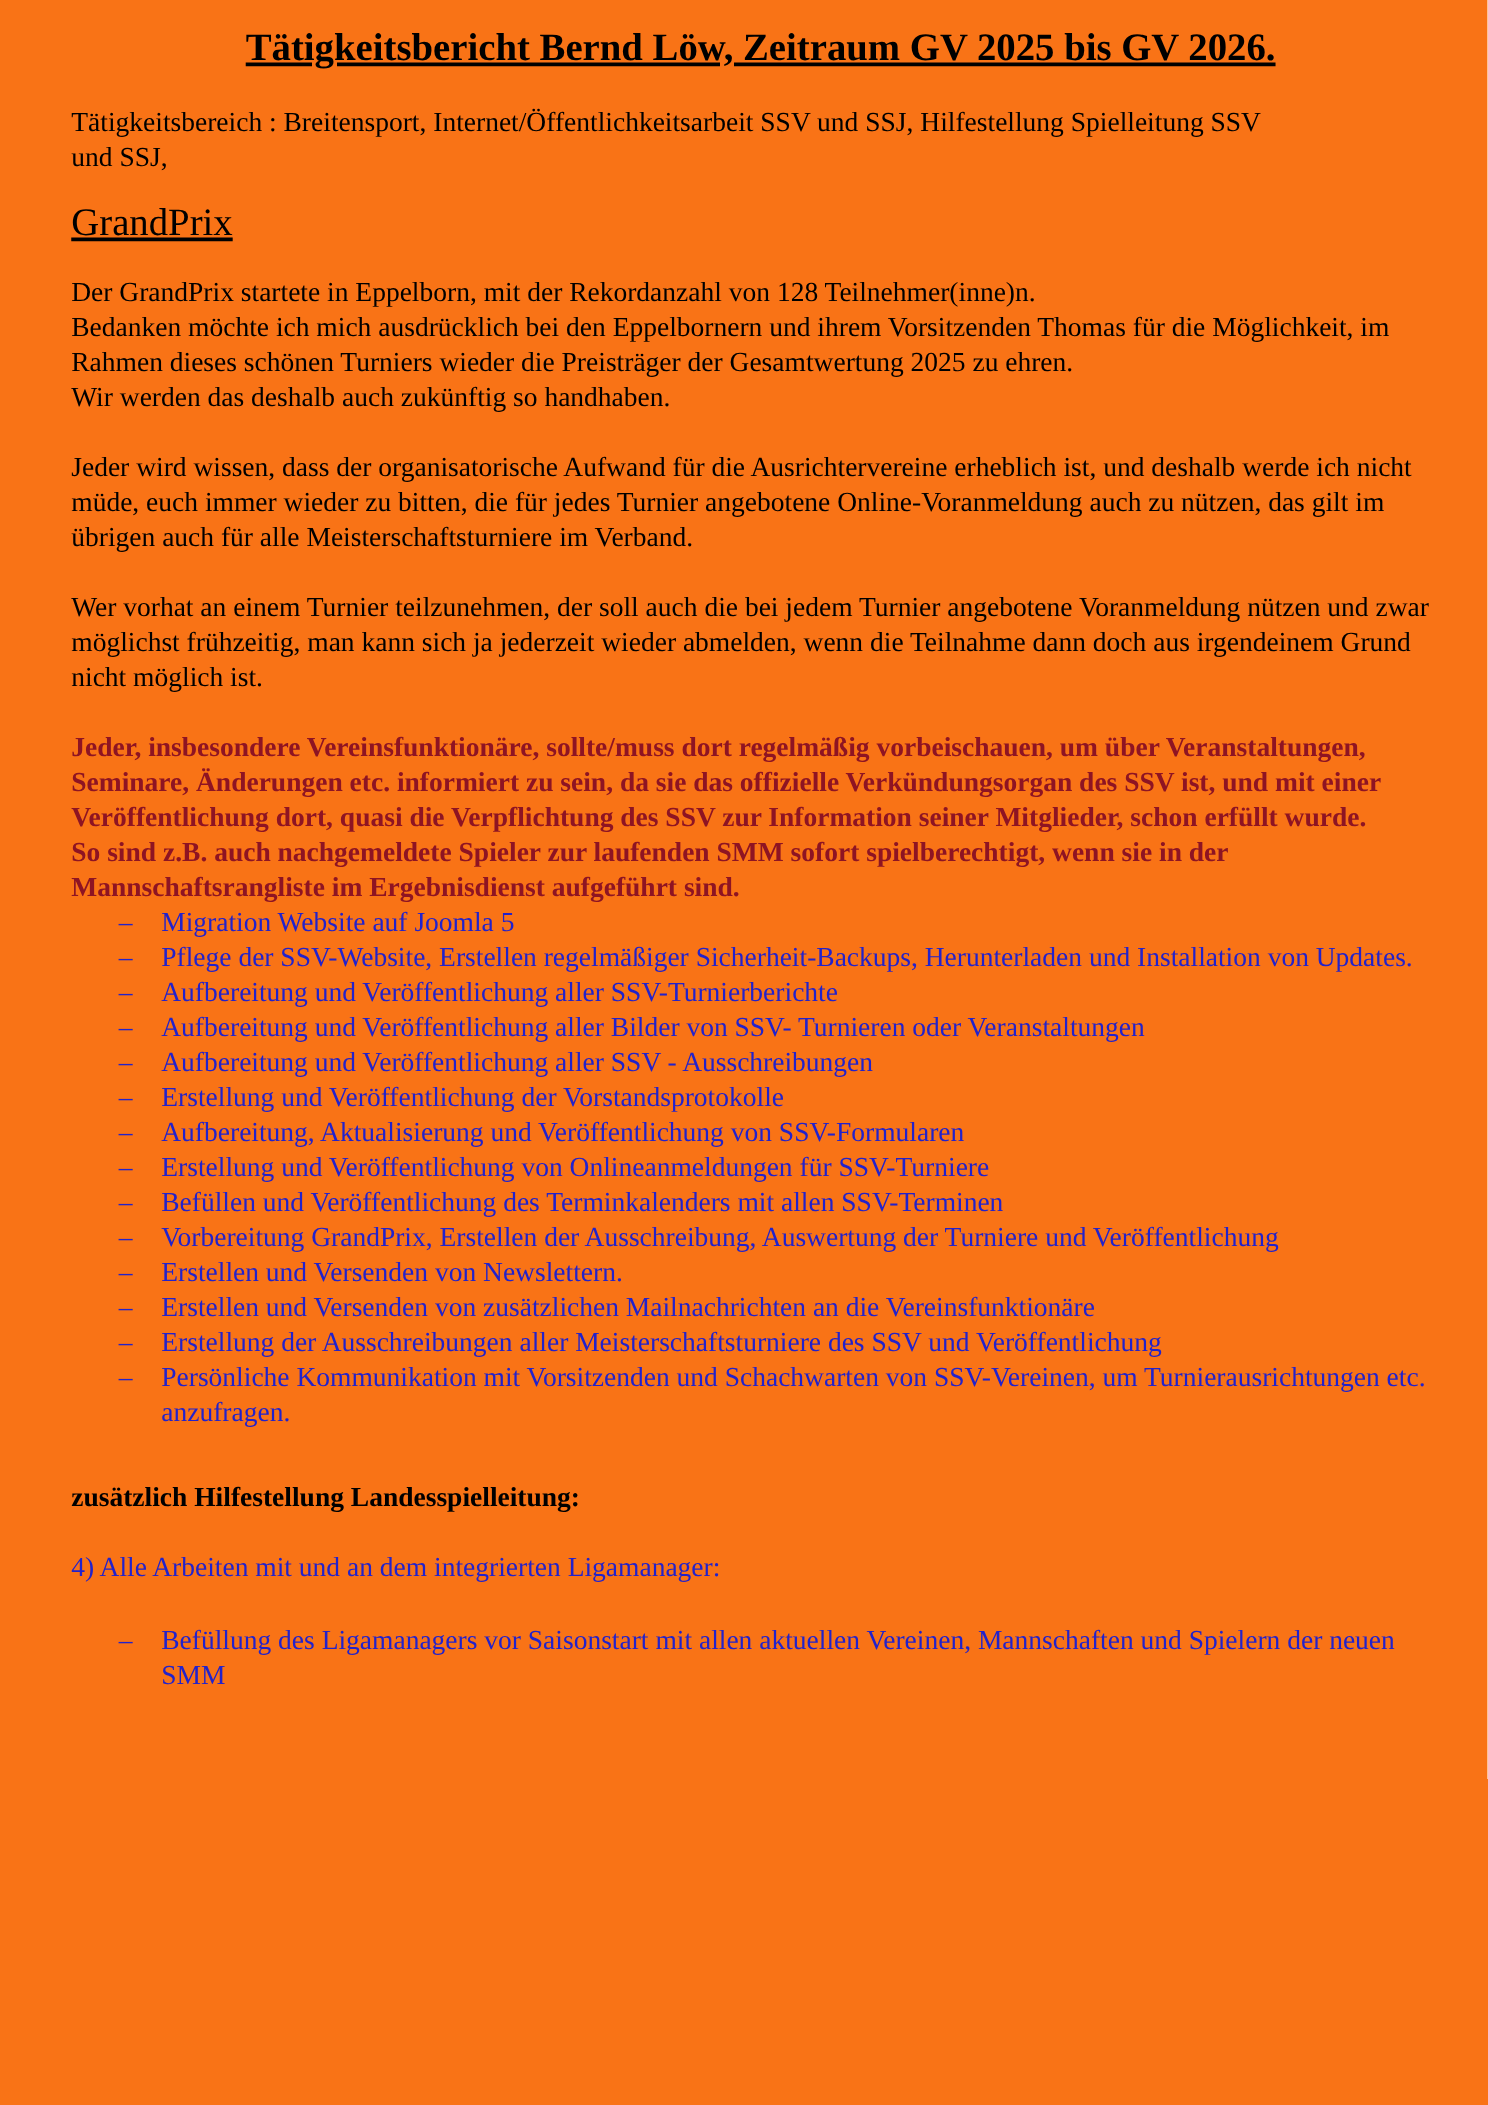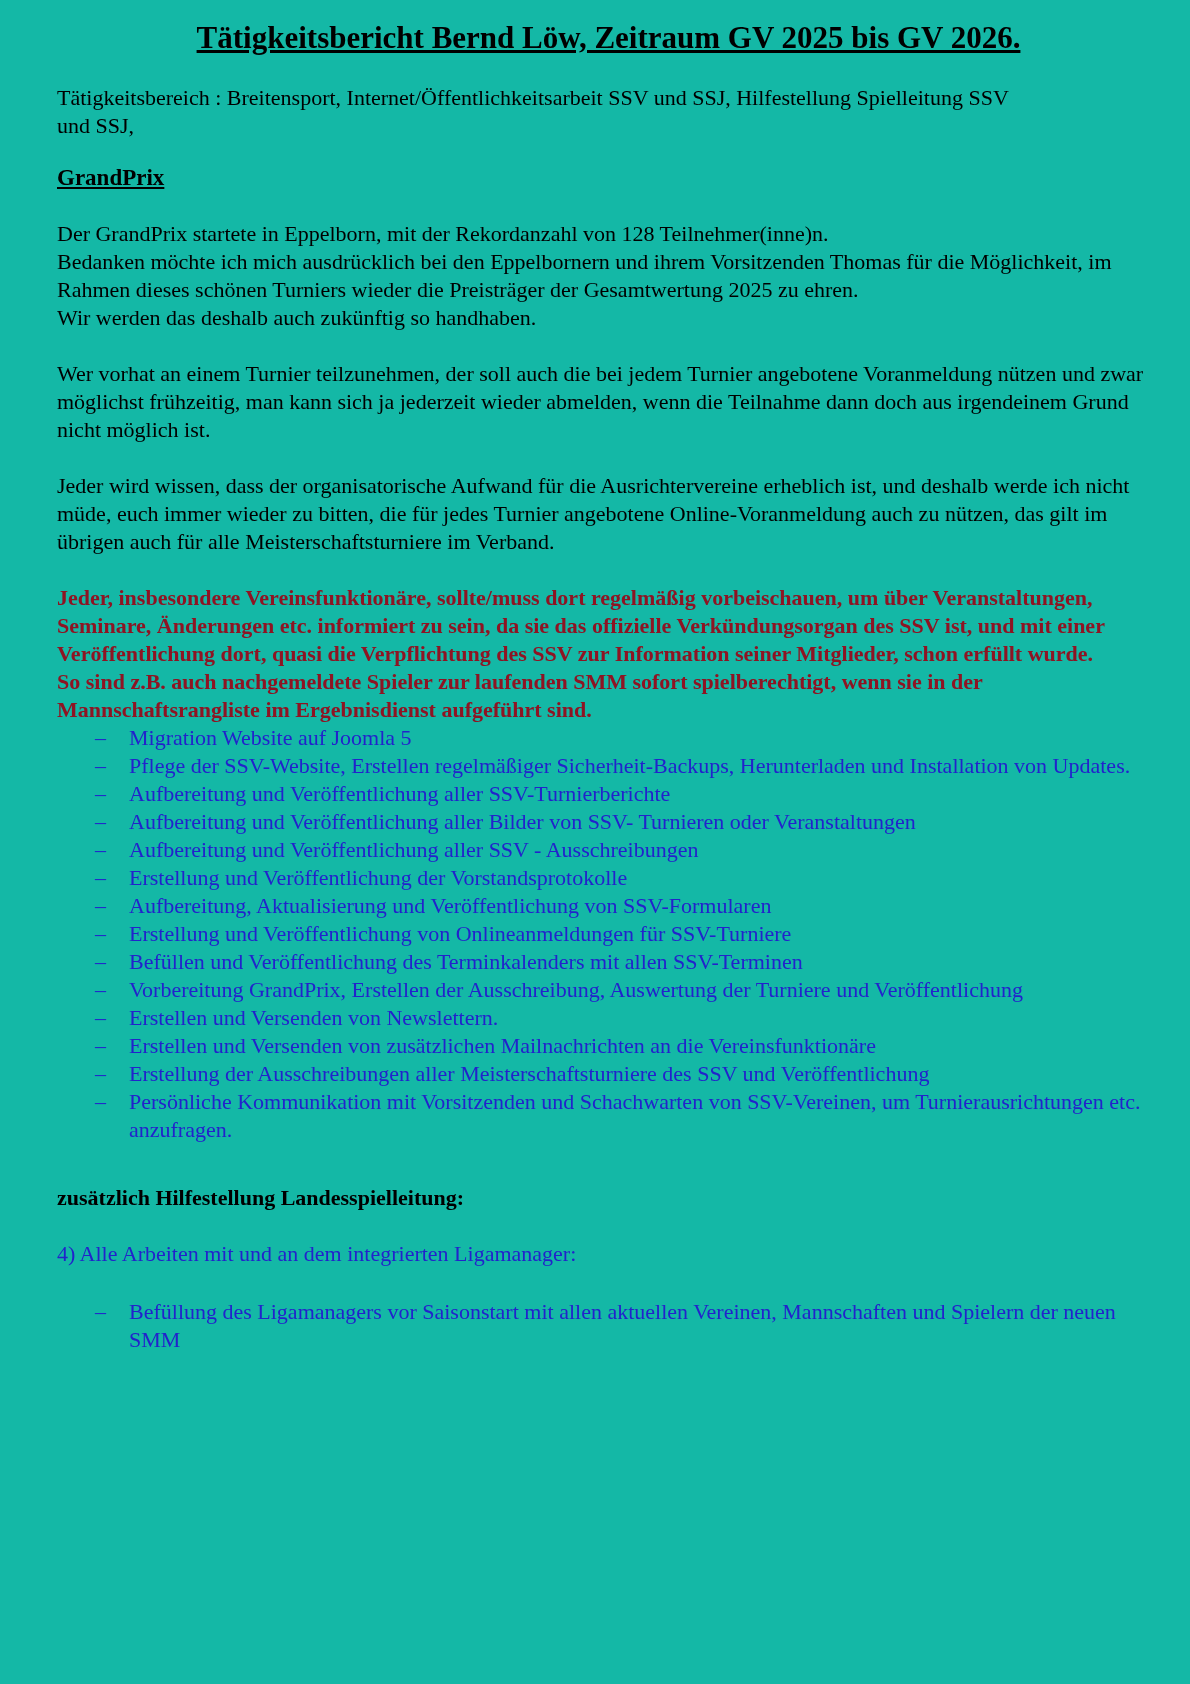--- a/index.html
+++ b/index.html
@@ -5,39 +5,39 @@
   html, body { margin: 0; padding: 0; background: #ffffff; }
   .page {
     width: 1190px;
     height: 1684px;
     box-sizing: border-box;
     padding: 18px 30px 0 57px;
     font-family: "Liberation Serif", "DejaVu Serif", serif;
     font-size: 22px;
     line-height: 28px;
     color: #000000;
-    background: #14b8a6;
+    background: #f97316;
     overflow: hidden;
   }
   .doc-title {
     text-align: center;
     font-size: 31px;
     line-height: 40px;
     font-weight: bold;
     text-decoration: underline;
     margin: 0;
   }
   .subtitle {
     text-align: left;
     white-space: pre-line;
     margin-top: 26px;
   }
   .section-heading {
-    font-size: 23px;
-    font-weight: bold;
+    font-size: 31px;
+    font-weight: normal;
     text-decoration: underline;
     margin-top: 24px;
   }
   .para {
     margin-top: 28px;
     white-space: pre-line;
   }
   .notice {
     margin-top: 28px;
     white-space: pre-line;
@@ -76,22 +76,22 @@
   <h1 class="doc-title">Tätigkeitsbericht Bernd Löw, Zeitraum GV 2025 bis GV 2026.</h1>
 
   <div class="subtitle">Tätigkeitsbereich : Breitensport, Internet/Öffentlichkeitsarbeit SSV und SSJ, Hilfestellung Spielleitung SSV
 und SSJ,</div>
 
   <div class="section-heading">GrandPrix</div>
 
   <div class="para">Der GrandPrix startete in Eppelborn, mit der Rekordanzahl von 128 Teilnehmer(inne)n.
 Bedanken möchte ich mich ausdrücklich bei den Eppelbornern und ihrem Vorsitzenden Thomas für die Möglichkeit, im Rahmen dieses schönen Turniers wieder die Preisträger der Gesamtwertung 2025 zu ehren.
 Wir werden das deshalb auch zukünftig so handhaben.</div>
+  <div class="para">Jeder wird wissen, dass der organisatorische Aufwand für die Ausrichtervereine erheblich ist, und deshalb werde ich nicht müde, euch immer wieder zu bitten, die für jedes Turnier angebotene Online-Voranmeldung auch zu nützen, das gilt im übrigen auch für alle Meisterschaftsturniere im Verband.</div>
   <div class="para">Wer vorhat an einem Turnier teilzunehmen, der soll auch die bei jedem Turnier angebotene Voranmeldung nützen und zwar möglichst frühzeitig, man kann sich ja jederzeit wieder abmelden, wenn die Teilnahme dann doch aus irgendeinem Grund nicht möglich ist.</div>
-  <div class="para">Jeder wird wissen, dass der organisatorische Aufwand für die Ausrichtervereine erheblich ist, und deshalb werde ich nicht müde, euch immer wieder zu bitten, die für jedes Turnier angebotene Online-Voranmeldung auch zu nützen, das gilt im übrigen auch für alle Meisterschaftsturniere im Verband.</div>
 
 
 
   <div class="notice">Jeder, insbesondere Vereinsfunktionäre, sollte/muss dort regelmäßig vorbeischauen, um über Veranstaltungen, Seminare, Änderungen etc. informiert zu sein, da sie das offizielle Verkündungsorgan des SSV ist, und mit einer Veröffentlichung dort, quasi die Verpflichtung des SSV zur Information seiner Mitglieder, schon erfüllt wurde.
 So sind z.B. auch nachgemeldete Spieler zur laufenden SMM sofort spielberechtigt, wenn sie in der Mannschaftsrangliste im Ergebnisdienst aufgeführt sind.</div>
 
 
 
   <div class="list">
     <div class="list-item">

